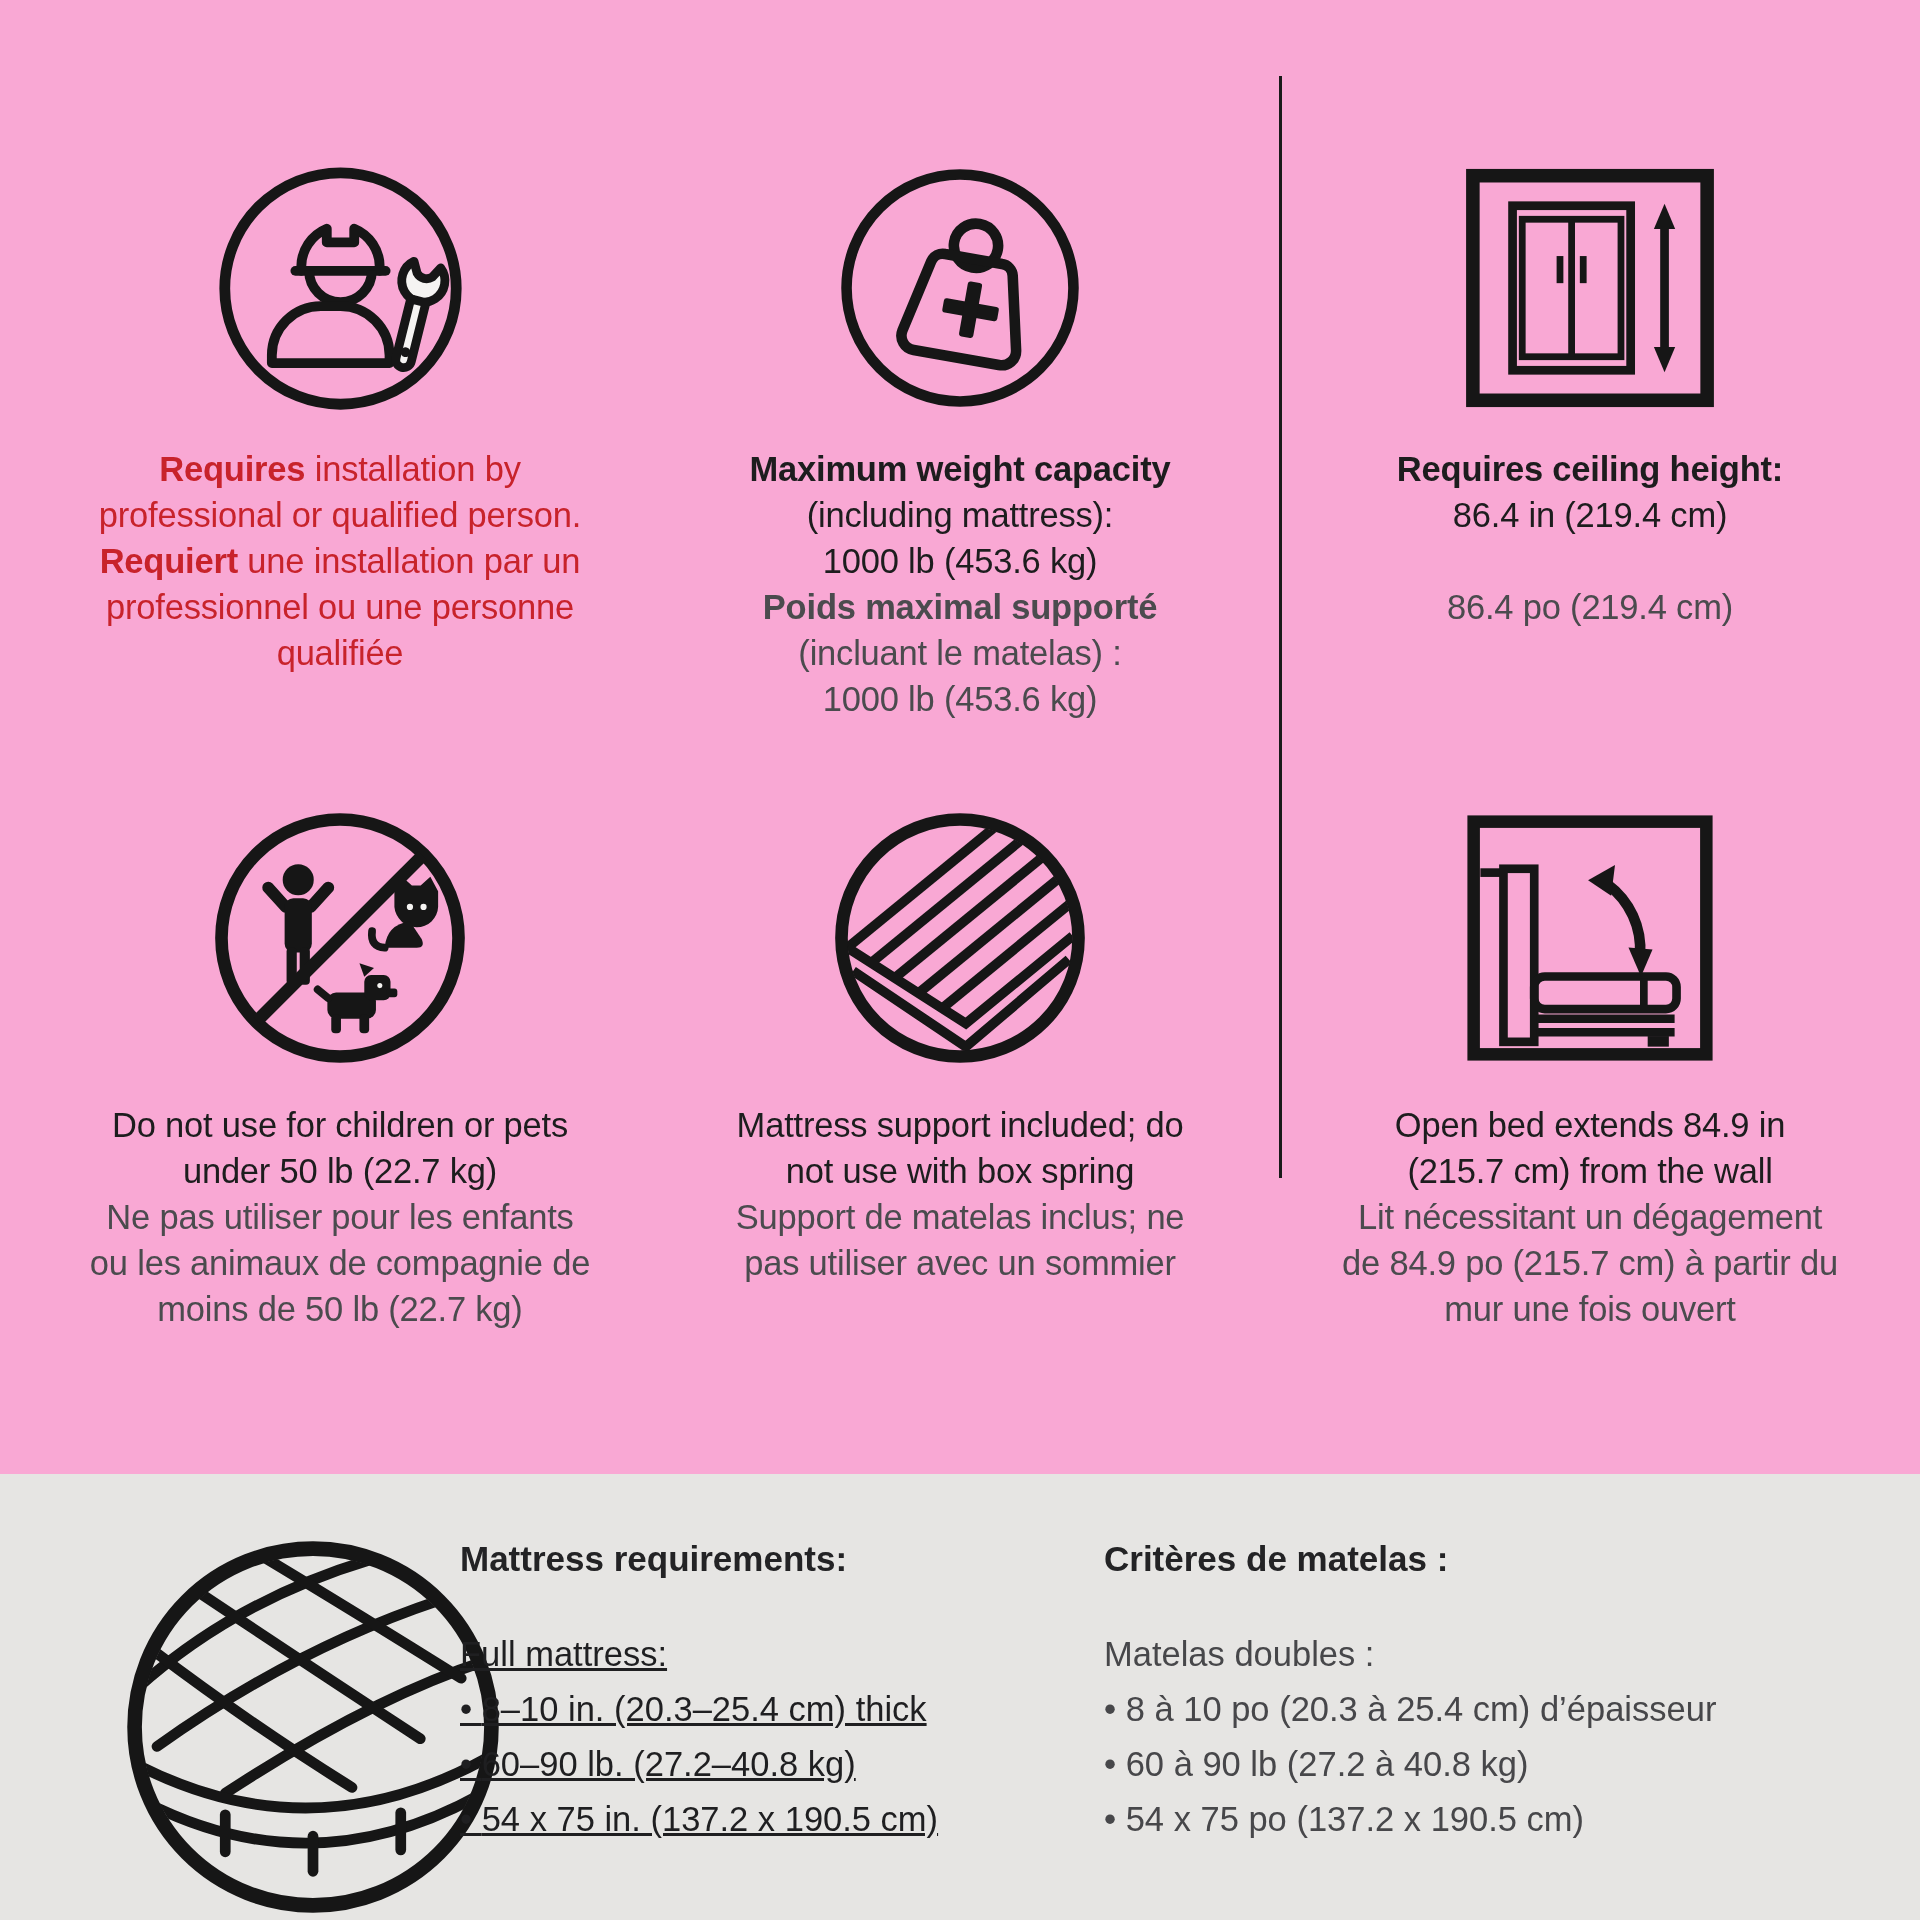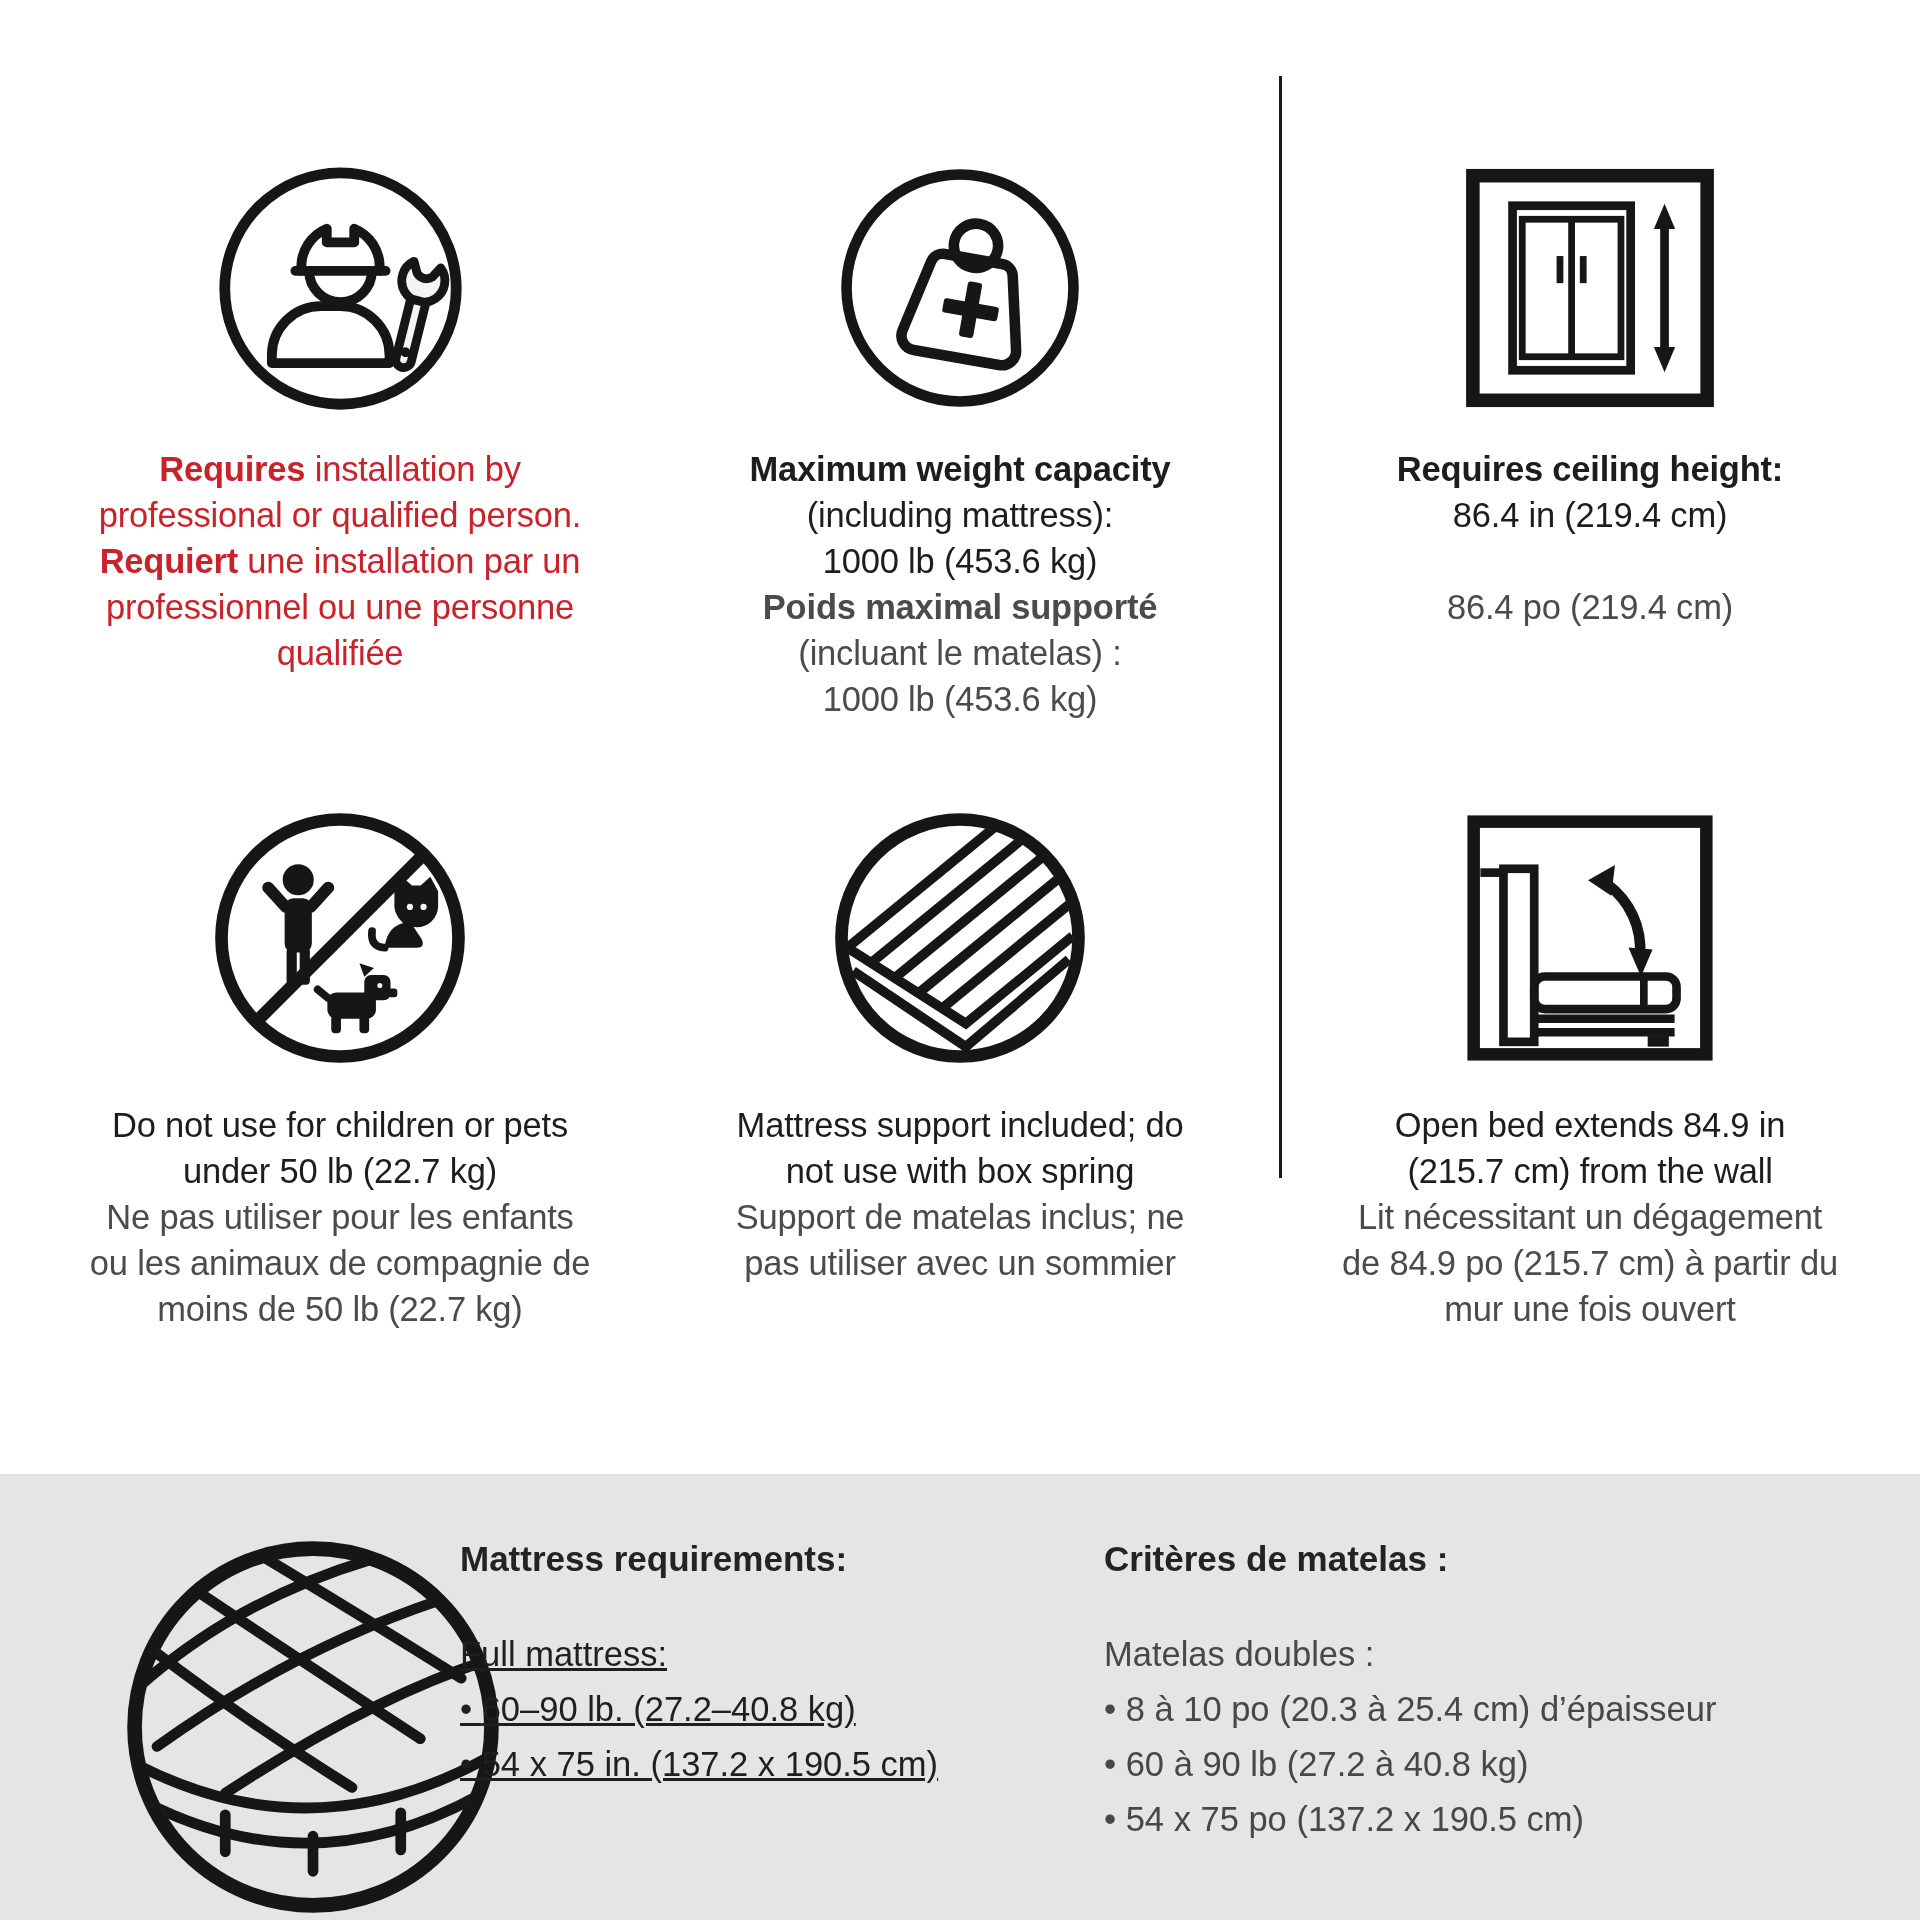--- a/index.html
+++ b/index.html
@@ -1,16 +1,16 @@
 <!DOCTYPE html>
 <html><head>
 <meta charset="utf-8">
 <style>
   html,body{margin:0;padding:0;background:#d8d8d8;}
-  .board{position:relative;width:1920px;height:1920px;background:#ffffff;overflow:hidden;
+  .board{position:relative;width:1920px;height:1920px;background:#f9a8d4;overflow:hidden;
          font-family:"Liberation Sans",sans-serif;color:#1d1d1e;}
   .divider{position:absolute;left:1279px;top:76px;width:3px;height:1102px;background:#1a1a1a;}
   .cell{position:absolute;text-align:center;}
   .row1{top:148px;}
   .row2{top:792px;}
   .col-left{left:38px;width:604px;}
   .col-mid{left:662px;width:596px;}
   .col-right{left:1298px;width:584px;}
   .icon-row{display:flex;align-items:center;justify-content:center;}
   .row1 .icon-row{height:280px;}
@@ -204,20 +204,21 @@
       <path d="M110 290 v38"></path>
       <path d="M200 312 v36"></path>
       <path d="M290 288 v38"></path>
     </g>
   </svg>
 
   <div class="req req-en">
     <h3>Mattress requirements:</h3>
     <p class="sub">Full mattress:</p>
     <ul>
+      <li>8–10 in. (20.3–25.4 cm) thick</li>
       <li>60–90 lb. (27.2–40.8 kg)</li>
       <li>54 x 75 in. (137.2 x 190.5 cm)</li>
     </ul>
   </div>
 
   <div class="req req-fr">
     <h3>Critères de matelas :</h3>
     <p class="sub">Matelas doubles :</p>
     <ul>
       <li>8 à 10 po (20.3 à 25.4 cm) d’épaisseur</li>

